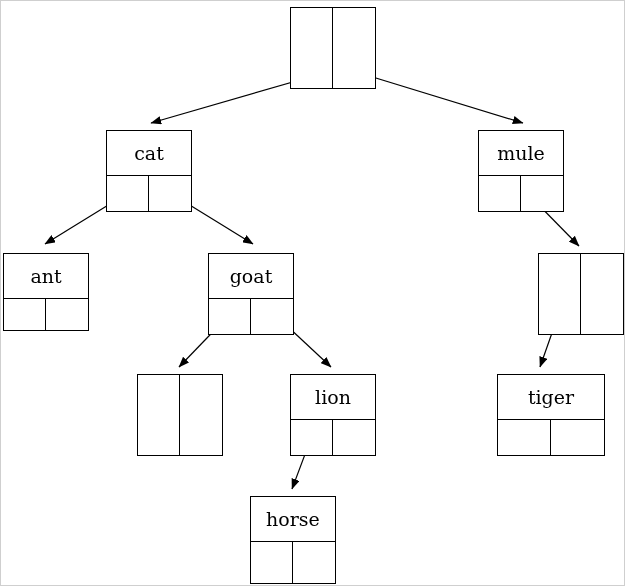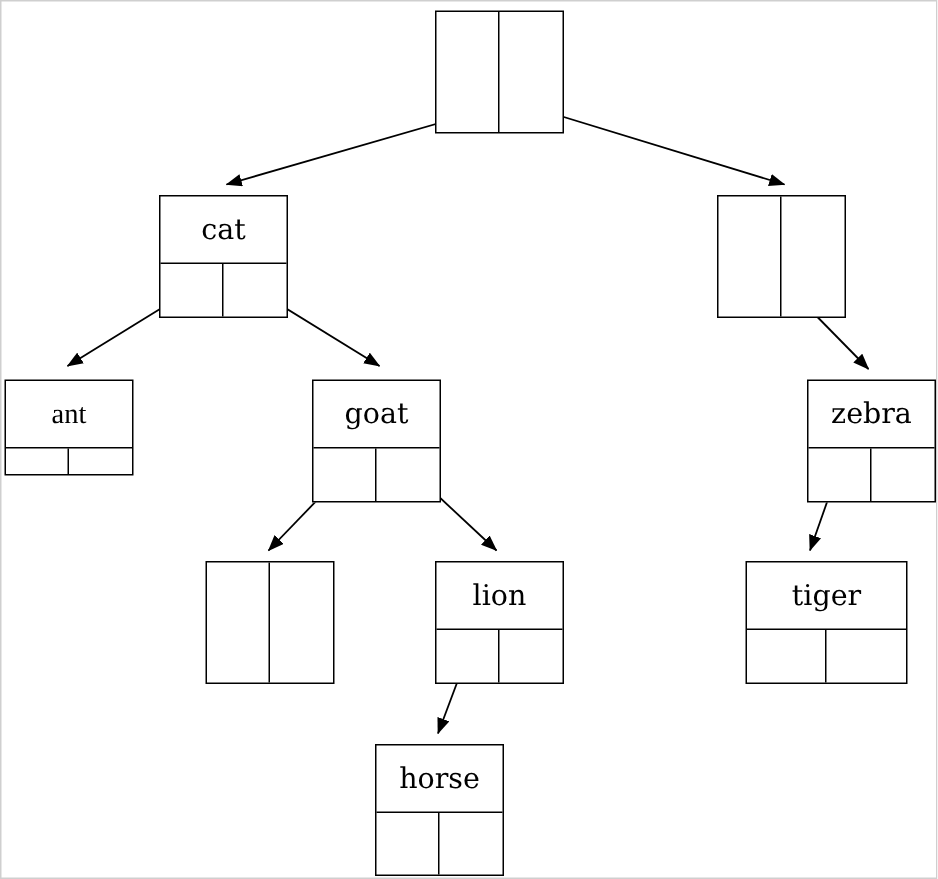--- a/index.html
+++ b/index.html
@@ -90,41 +90,41 @@
         </div>
       </div>
       <div class="node" style="left: 105px; top: 129px; width: 86px; height: 82px;">
         <div class="node-label">cat</div>
         <div class="node-ptrs">
           <div class="ptr-cell left-cell"></div>
           <div class="ptr-cell right-cell"></div>
         </div>
       </div>
       <div class="node" style="left: 477px; top: 129px; width: 86px; height: 82px;">
+        <div class="node-label">mule</div>
         <div class="node-ptrs">
           <div class="ptr-cell left-cell"></div>
           <div class="ptr-cell right-cell"></div>
         </div>
       </div>
-      <div class="node" style="left: 2px; top: 252px; width: 86px; height: 64px; font-family: Liberation Serif, serif;">
+      <div class="node" style="left: 2px; top: 252px; width: 86px; height: 78px;">
         <div class="node-label">ant</div>
         <div class="node-ptrs">
           <div class="ptr-cell left-cell"></div>
           <div class="ptr-cell right-cell"></div>
         </div>
       </div>
       <div class="node" style="left: 207px; top: 252px; width: 86px; height: 82px;">
         <div class="node-label">goat</div>
         <div class="node-ptrs">
           <div class="ptr-cell left-cell"></div>
           <div class="ptr-cell right-cell"></div>
         </div>
       </div>
       <div class="node" style="left: 537px; top: 252px; width: 86px; height: 82px;">
-        <div class="node-label">zebra</div>
         <div class="node-ptrs">
           <div class="ptr-cell left-cell"></div>
           <div class="ptr-cell right-cell"></div>
         </div>
       </div>
       <div class="node" style="left: 136px; top: 373px; width: 86px; height: 82px;">
         <div class="node-ptrs">
           <div class="ptr-cell left-cell"></div>
           <div class="ptr-cell right-cell"></div>
         </div>

